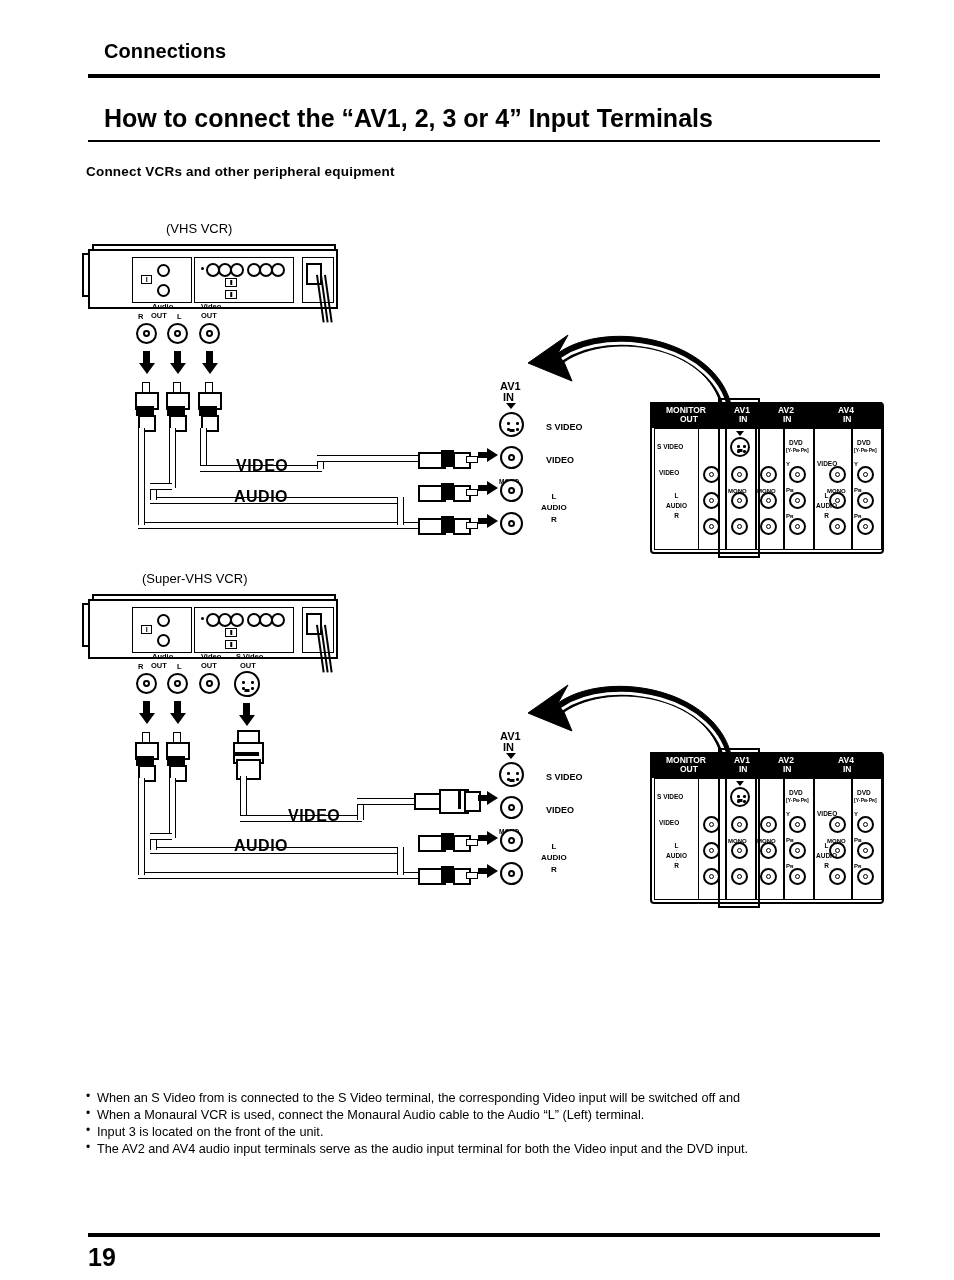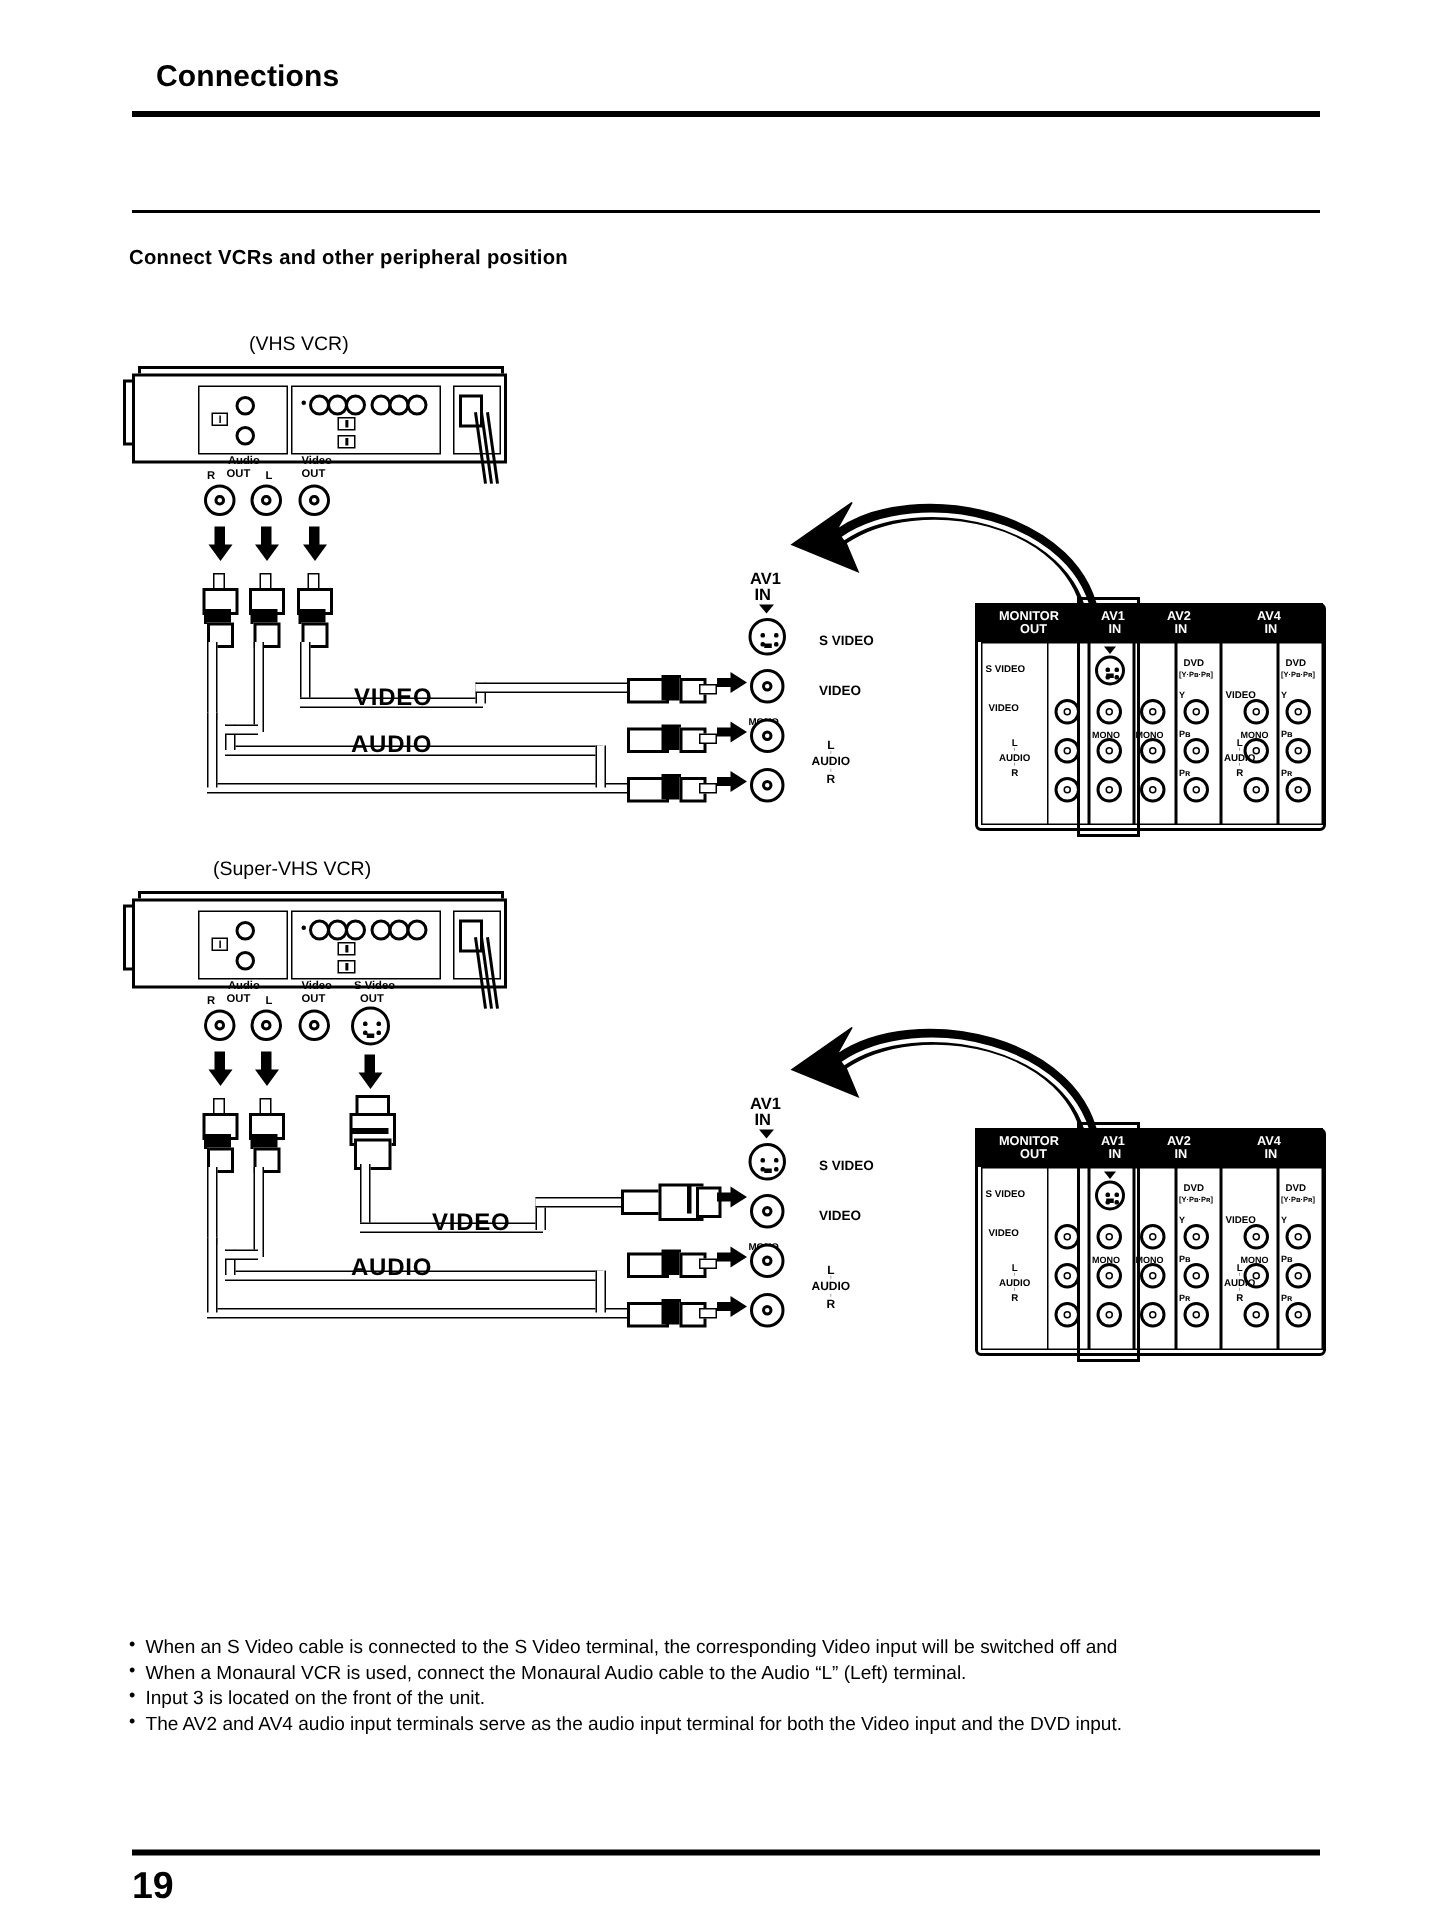--- a/index.html
+++ b/index.html
@@ -126,22 +126,23 @@
   .foot-rule{position:absolute;left:88px;top:1233px;width:792px;height:4px;background:#000;}
   .pageno{position:absolute;left:88px;top:1243px;font-size:25px;font-weight:bold;}
 </style>
 </head>
 <body>
 
 <div class="page">
 
   <div class="chapter">Connections</div>
   <div class="rule-thick rule-1"></div>
+  <div class="section-title">How to connect the “AV1, 2, 3 or 4” Input Terminals</div>
   <div class="rule-thin rule-2"></div>
-  <div class="subtitle">Connect VCRs and other peripheral position</div>
+  <div class="subtitle">Connect VCRs and other peripheral equipment</div>
 
   <div class="dg" style="left:0;top:0;width:954px;height:560px;">
 
     <div class="cap" style="left:166px;top:221px;">(VHS VCR)</div>
 
     <div class="vcr" style="left:88px;top:249px;">
       <div class="vcr-top"></div>
       <div class="vcr-lip"></div>
       <div class="vcr-shell">
         <div class="vcr-panelA">
@@ -619,21 +620,21 @@
       <div class="ptag" style="left:202px;top:83px;font-size:6px;">Pʙ</div>
       <div class="jack sm" style="left:205px;top:88px;width:17px;height:17px;"></div>
       <div class="ptag" style="left:202px;top:109px;font-size:6px;">Pʀ</div>
       <div class="jack sm" style="left:205px;top:114px;width:17px;height:17px;"></div>
     </div>
     <div class="hl" style="left:718px;top:748px;width:38px;height:156px;"></div>
   </div>
 
   <div class="notes">
     <p class="note">
-      <span>When an S Video cable is connected to the S Video terminal, the corresponding Video input will be switched off  and</span>
+      <span>When an S Video from is connected to the S Video terminal, the corresponding Video input will be switched off  and</span>
     </p>
     <p class="note">When a Monaural VCR is used, connect the Monaural Audio cable to the Audio “L” (Left) terminal.</p>
     <p class="note">Input 3 is located on the front of the unit.</p>
     <p class="note">The AV2 and AV4 audio input terminals serve as the audio input terminal for both the Video input and  the DVD input.</p>
   </div>
 
   <div class="foot-rule"></div>
   <div class="pageno">19</div>
 
 </div>

